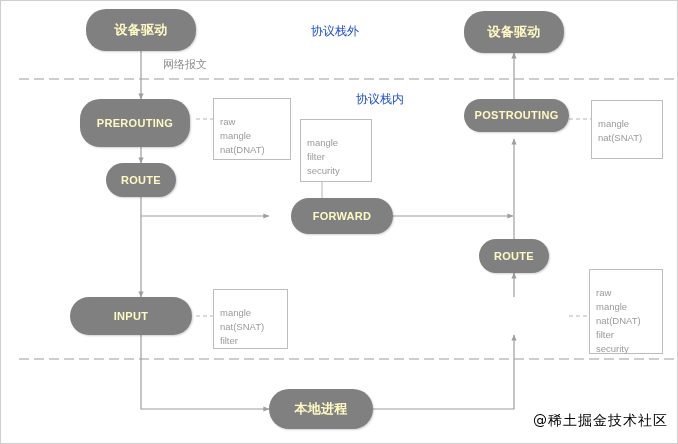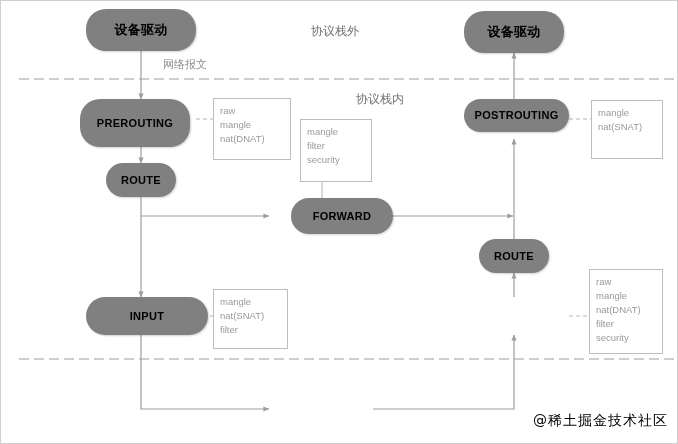--- a/index.html
+++ b/index.html
@@ -11,49 +11,49 @@
     background:#ffffff;
     overflow:hidden;
     box-sizing:border-box;
     border:1px solid #cfcfcf;
   }
   svg.wires{position:absolute;left:0;top:0;width:678px;height:444px;}
 
   .node{
     position:absolute;
     background:#808080;
-    color:#000000;
+    color:#fef9c3;
     display:flex;align-items:center;justify-content:center;
     font-weight:bold;
     box-sizing:border-box;
     box-shadow:1px 1px 2px rgba(0,0,0,0.18);
     letter-spacing:0.3px;
     text-align:center;
     line-height:1.1;
     border-radius:20px;
   }
   .node.en{font-size:11px;font-family:"Liberation Sans","DejaVu Sans",sans-serif;}
   .node.cn{font-size:13px;font-family:"DejaVu Sans","Liberation Sans",sans-serif;font-weight:bold;}
 
   .anno{
     position:absolute;
     background:#ffffff;
     border:1px solid #bdbdbd;
     color:#9a9a9a;
     font-size:9.5px;
     line-height:14px;
-    padding:5px 6px;
+    padding:16px 6px;
     box-sizing:border-box;
     font-family:"Liberation Sans","DejaVu Sans",sans-serif;
     white-space:pre-line;
   }
 
   .zonelabel{
     position:absolute;
-    color:#737373;
+    color:#1d4ed8;
     font-size:12px;
     font-family:"DejaVu Sans","Liberation Sans",sans-serif;
     white-space:nowrap;
   }
   .edgelabel{
     position:absolute;
     color:#8d8d8d;
     font-size:11px;
     font-family:"DejaVu Sans","Liberation Sans",sans-serif;
     white-space:nowrap;
@@ -116,23 +116,24 @@
   <div class="node en" style="left:79px;top:98px;width:110px;height:48px;">PREROUTING</div>
 
   <div class="node en" style="left:463px;top:98px;width:105px;height:33px;">POSTROUTING</div>
 
   <div class="node en" style="left:105px;top:162px;width:70px;height:34px;">ROUTE</div>
 
   <div class="node en" style="left:478px;top:238px;width:70px;height:34px;">ROUTE</div>
 
   <div class="node en" style="left:270px;top:197px;width:102px;height:36px;margin-left:20px;">FORWARD</div>
 
-  <div class="node en" style="left:85px;top:296px;width:122px;height:38px;">INPUT</div>
+  <div class="node en" style="left:69px;top:296px;width:122px;height:38px;">INPUT</div>
 
 
+  <div class="node cn" style="left:268px;top:388px;width:104px;height:40px;">本地进程</div>
 
   <div class="anno" style="left:212px;top:97px;width:78px;height:62px;">raw
 mangle
 nat(DNAT)</div>
 
   <div class="anno" style="left:299px;top:118px;width:72px;height:63px;">mangle
 filter
 security</div>
 
   <div class="anno" style="left:590px;top:99px;width:72px;height:59px;">mangle

